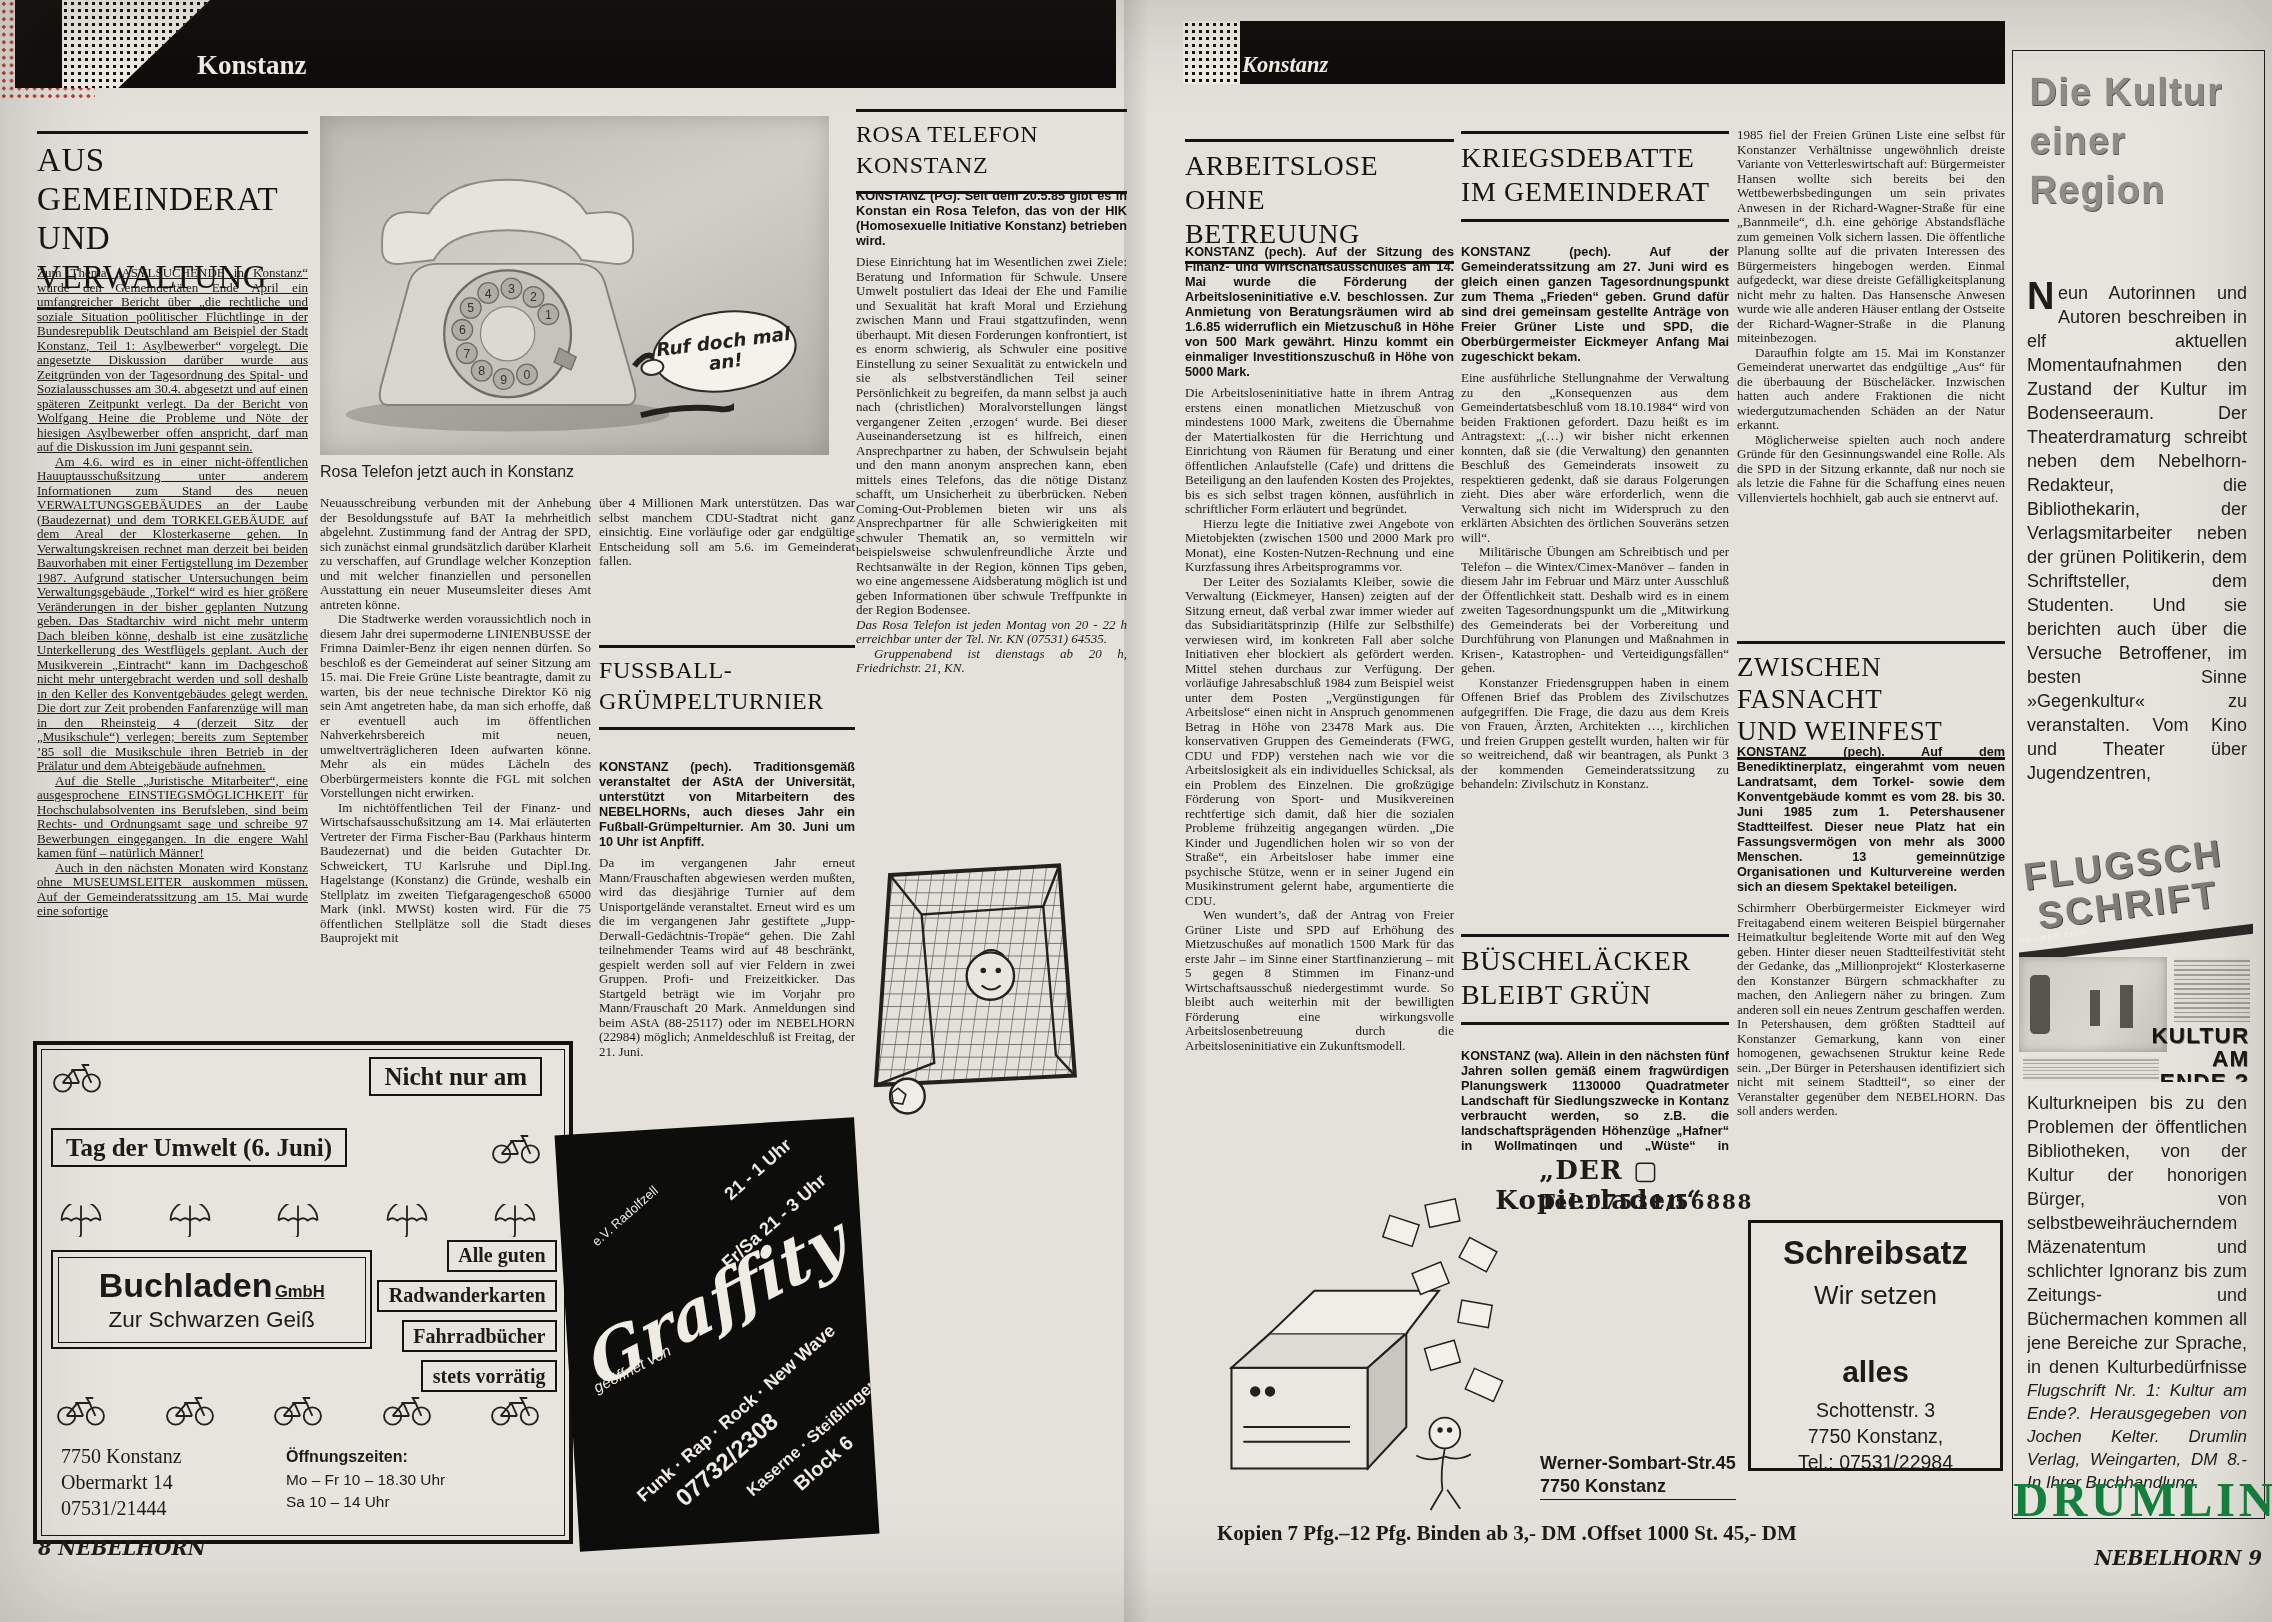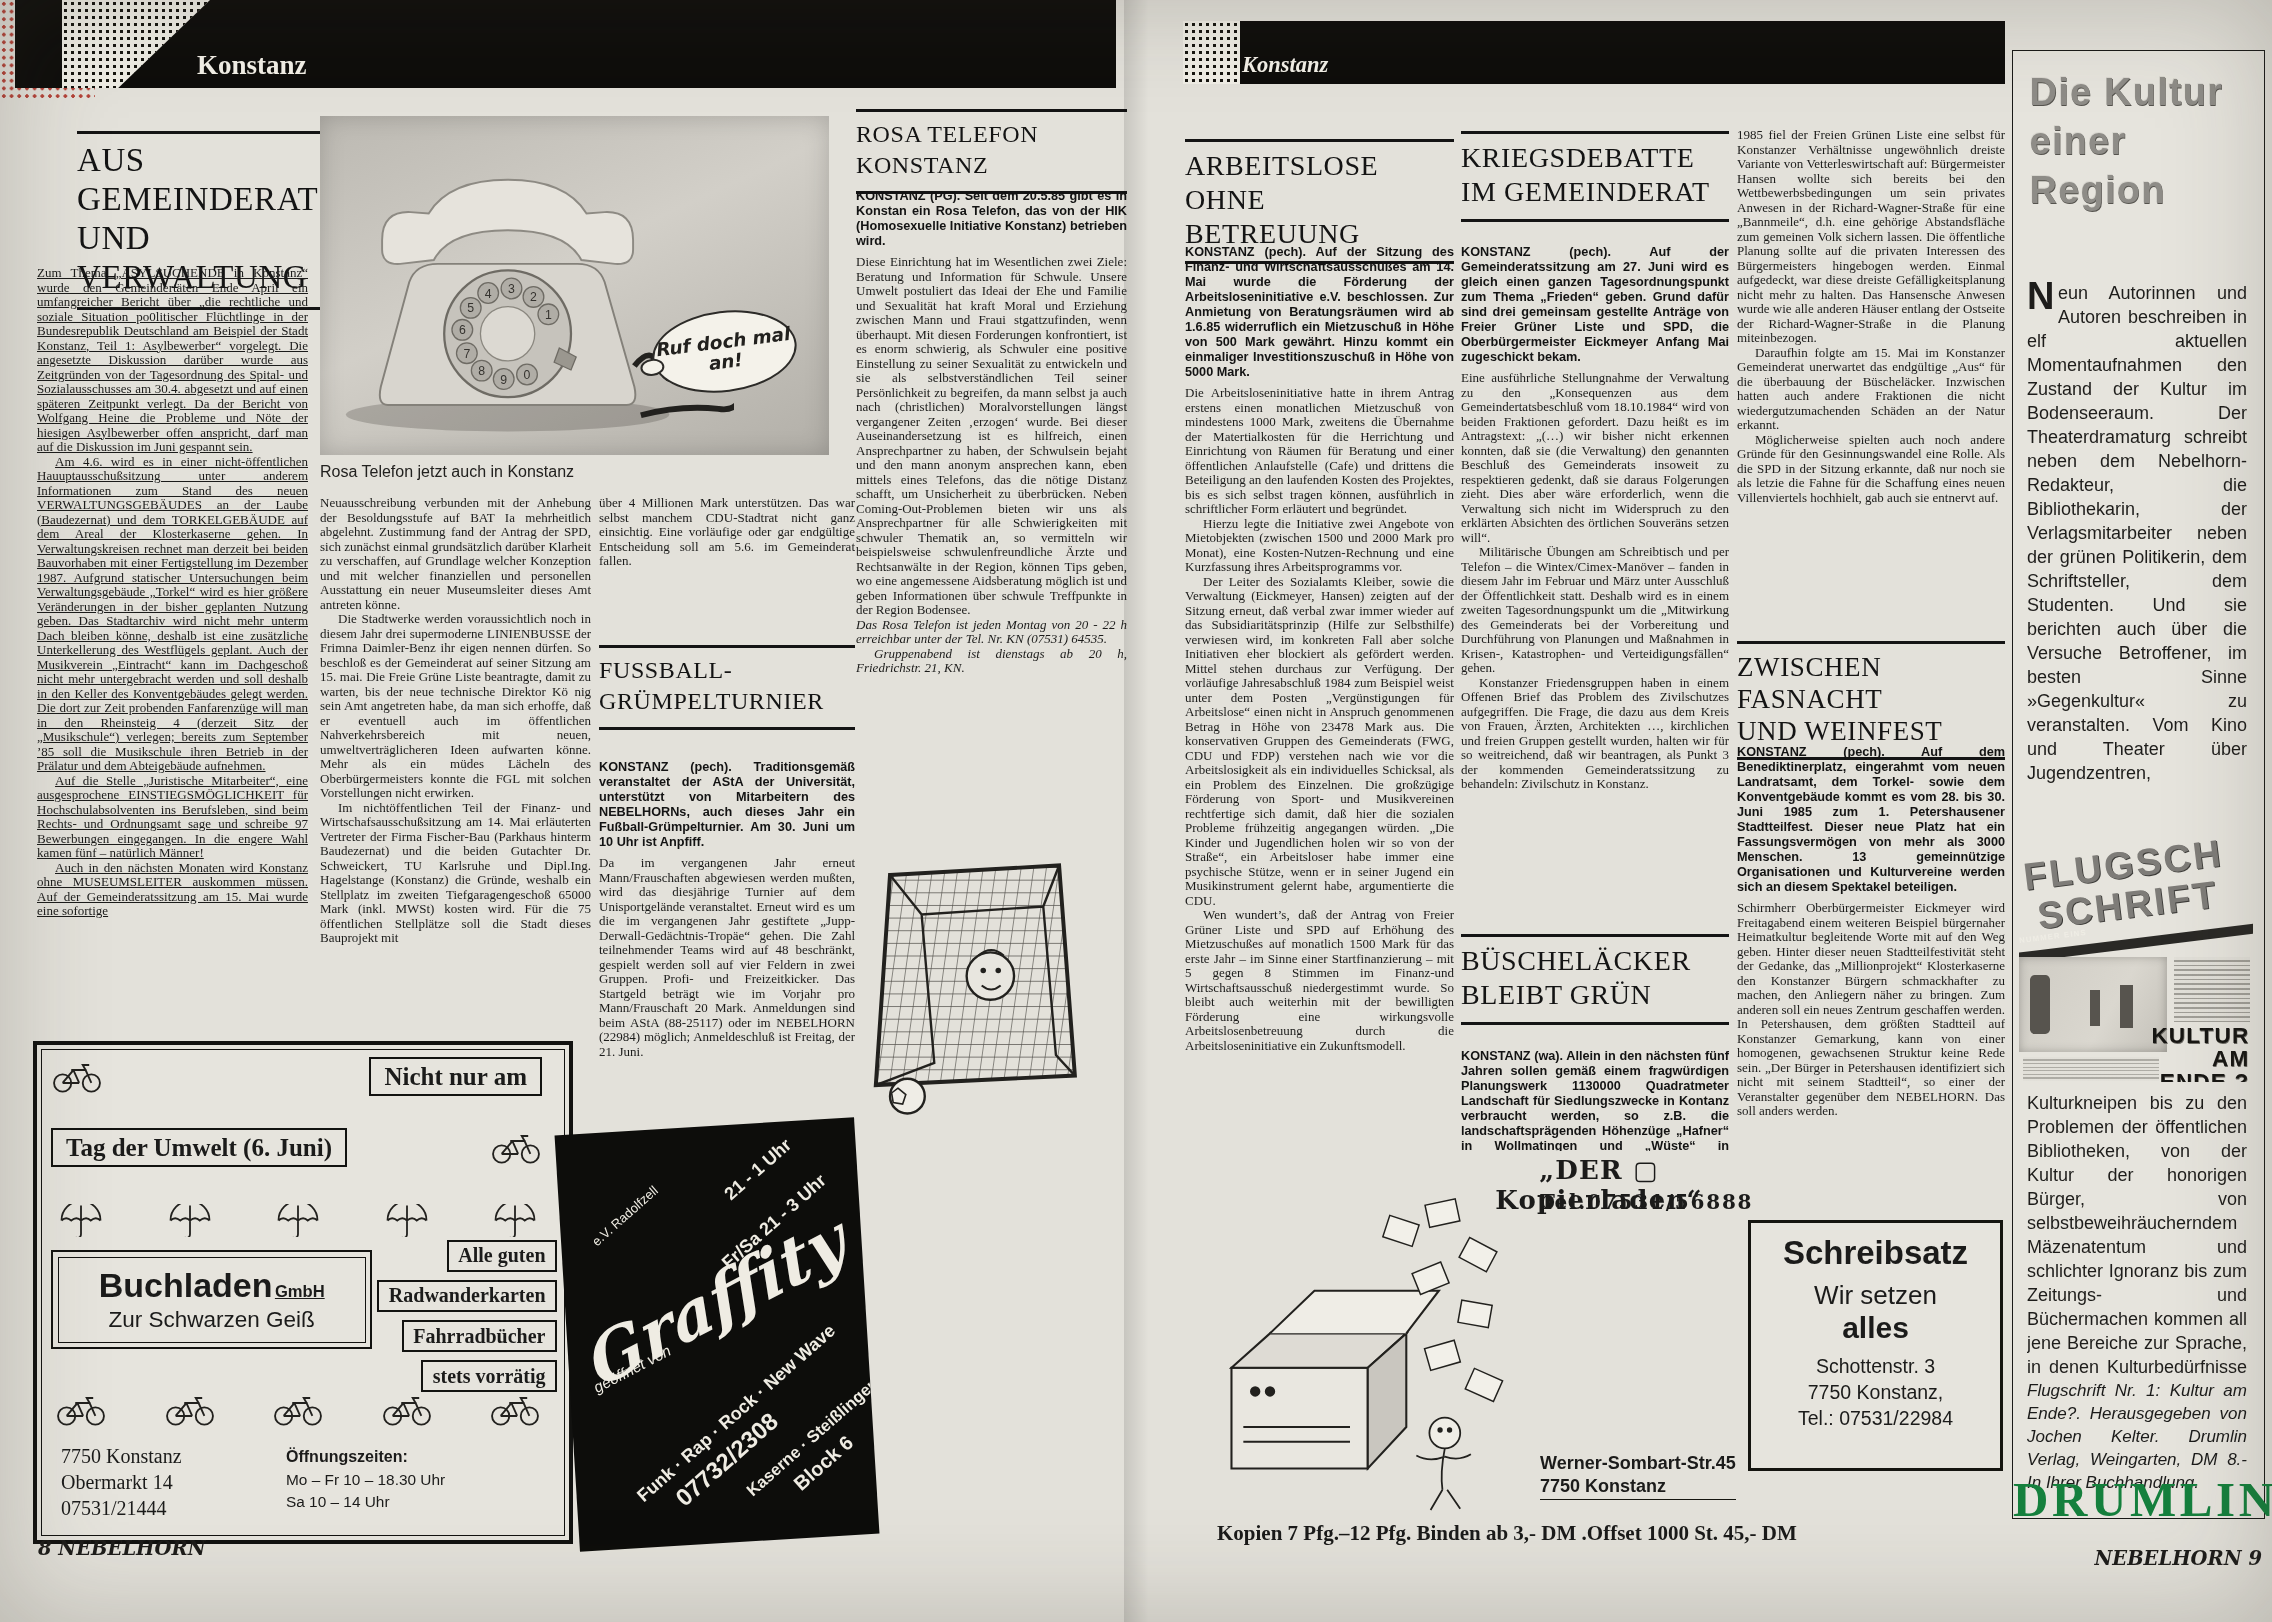--- a/index.html
+++ b/index.html
@@ -22,21 +22,21 @@
         background-image:radial-gradient(circle,#b23a30 1.5px,transparent 2px);
         background-size:7.7px 7.7px;opacity:.95;}
   #dots-right{position:absolute;left:1183px;top:21px;width:57px;height:63px;}
   .tab{position:absolute;color:#f3f0e8;}
   #tab-left{left:197px;top:50px;font:bold 27px "Liberation Serif",serif;}
   #tab-right{left:1242px;top:52px;font:italic bold 22.5px "Liberation Serif",serif;}
   
   .headline{position:absolute;border-top:3.6px solid #141414;border-bottom:3.6px solid #141414;
         padding:7px 0 9.5px;font-family:"Liberation Serif",serif;letter-spacing:0.6px;color:#141414;}
   .headline span{display:block;}
-  #h-gemeinderat{left:37px;top:131px;width:271px;font-size:33px;line-height:39px;margin-left:40px;}
+  #h-gemeinderat{left:37px;top:131px;width:271px;font-size:33px;line-height:39px;}
   #h-fussball{left:599px;top:645px;width:256px;font-size:24px;line-height:31px;}
   #h-rosa{left:856px;top:109px;width:271px;font-size:24px;line-height:31px;}
   #h-arbeitslose{left:1185px;top:139px;width:269px;font-size:28px;line-height:34px;}
   #h-kriegsdebatte{left:1461px;top:131px;width:268px;font-size:28px;line-height:34px;}
   #h-buschel{left:1461px;top:934px;width:268px;font-size:28px;line-height:34px;}
   #h-fasnacht{left:1737px;top:641px;width:268px;font-size:27px;line-height:32px;}
   
   .flow{position:absolute;overflow:hidden;text-align:justify;}
   .flow p{margin:0;text-indent:18px;font:13px/14.5px "Liberation Serif",serif;}
   .flow p.noindent,.flow p:first-of-type{text-indent:0;}
@@ -144,21 +144,21 @@
   #kopier-art{position:absolute;left:1190px;top:1178px;width:320px;height:338px;}
   #kopier-addr{position:absolute;left:1540px;top:1452px;font:bold 18px/22.5px "Liberation Sans",sans-serif;
         border-bottom:1.8px solid #15150f;padding-bottom:2.4px;}
   #kopier-price{position:absolute;left:1217px;top:1521px;width:651px;
         font:bold 21px "Liberation Serif",serif;}
   
   #schreibsatz{position:absolute;left:1748px;top:1220px;width:255px;height:251px;
         border:3px solid #14140f;background:#e6e4dd;text-align:center;padding-top:10.7px;box-sizing:border-box;}
   #ss-1{font:bold 33px "Liberation Sans",sans-serif;margin-bottom:8px;}
   #ss-2{font:26px "Liberation Sans",sans-serif;}
-  #ss-3{font:bold 30px "Liberation Sans",sans-serif;margin-bottom:8.3px;}
+  #ss-3{font:bold 30px "Liberation Sans",sans-serif;margin-bottom:8.3px;margin-top:44px;}
   .ss-a{font:19.5px/26px "Liberation Sans",sans-serif;}
   
   .art{position:absolute;}
   #goal-art{left:860px;top:841px;width:237px;height:278px;}
   svg .ln{stroke:#22211e;fill:none;}
 </style>
 </head>
 <body>
 
 <div id="spread">

